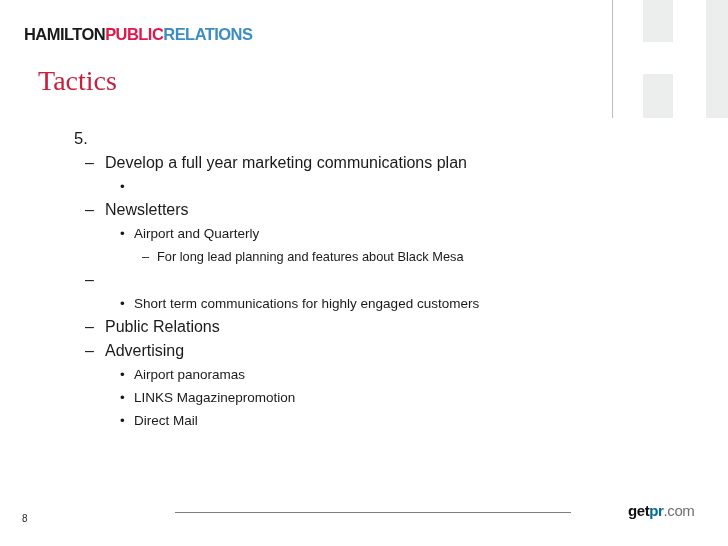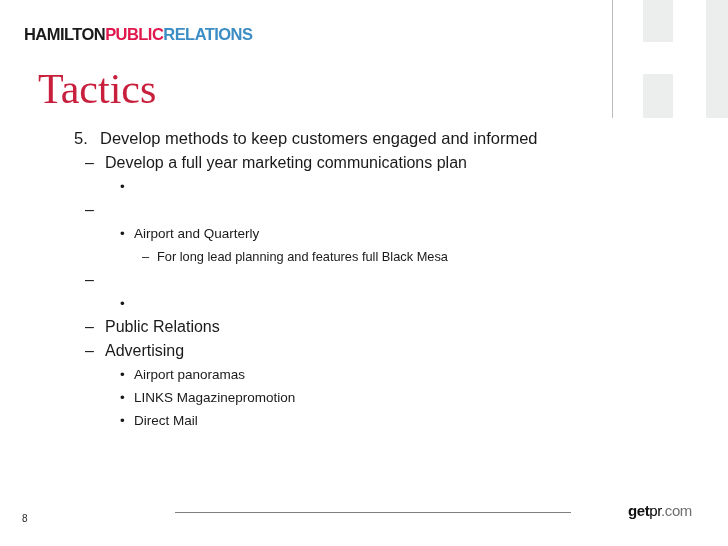--- a/index.html
+++ b/index.html
@@ -72,21 +72,21 @@
   .logo .seg-hamilton { color: #1a1a1a; }
   .logo .seg-public   { color: #e0184d; }
   .logo .seg-relations{ color: #3c8dc6; }
 
   
   .slide-title {
     position: absolute;
     left: 38px;
     top: 66px;
     font-family: "Liberation Serif", serif;
-    font-size: 42px;
+    font-size: 28px;
     color: #c8203c;
     line-height: 1.1;
     white-space: nowrap;
   }
 
   
   .body {
     position: absolute;
     left: 0px;
     top: 126px;
@@ -164,48 +164,48 @@
     position: absolute;
     left: 604px;
     top: 503px;
     font-family: "Liberation Sans", sans-serif;
     font-size: 15px;
     letter-spacing: -0.4px;
     line-height: 1;
     white-space: nowrap;
   }
   .getpr .g-get { color: #111111; font-weight: bold; margin-left: 24px; }
-  .getpr .g-pr  { color: #000000; font-weight: normal; }
+  .getpr .g-pr  { color: #0369a1; font-weight: bold; }
   .getpr .g-com { color: #6d6f71; font-weight: normal; font-size: 15px; }
 </style>
 </head>
 <body>
 
 <div class="slide">
 
   <div class="watermark-rule"></div>
   <div class="wm-h-left"></div>
   <div class="wm-h-left2"></div>
   <div class="wm-h-right"></div>
 
   <div class="logo">
     <span class="seg-hamilton">HAMILTON</span><span class="seg-public">PUBLIC</span><span class="seg-relations">RELATIONS</span>
   </div>
 
   <div class="slide-title">Tactics</div>
 
   <div class="body" id="body-list">
-      <div class="line lvl1"><span class="marker">5.</span><span class="txt">Develop methods to keep customers engaged and informed</span></div>
+      <div class="line lvl1"><span class="marker">5.</span></div>
       <div class="line lvl2"><span class="marker">–</span><span class="txt">Develop a full year marketing communications plan</span></div>
       <div class="line lvl3"><span class="marker">•</span></div>
+      <div class="line lvl2"><span class="marker">–</span><span class="txt">Newsletters</span></div>
+      <div class="line lvl3"><span class="marker">•</span><span class="txt">Airport and Quarterly</span></div>
+      <div class="line lvl4"><span class="marker">–</span><span class="txt">For long lead planning and features about Black Mesa</span></div>
       <div class="line lvl2"><span class="marker">–</span></div>
-      <div class="line lvl3"><span class="marker">•</span><span class="txt">Airport and Quarterly</span></div>
-      <div class="line lvl4"><span class="marker">–</span><span class="txt">For long lead planning and features full Black Mesa</span></div>
-      <div class="line lvl2"><span class="marker">–</span></div>
-      <div class="line lvl3"><span class="marker">•</span></div>
+      <div class="line lvl3"><span class="marker">•</span><span class="txt">Short term communications for highly engaged customers</span></div>
       <div class="line lvl2"><span class="marker">–</span><span class="txt">Public Relations</span></div>
       <div class="line lvl2"><span class="marker">–</span><span class="txt">Advertising</span></div>
       <div class="line lvl3"><span class="marker">•</span><span class="txt">Airport panoramas</span></div>
       <div class="line lvl3"><span class="marker">•</span><span class="txt italic">LINKS Magazine</span><span class="txt"> promotion</span></div>
       <div class="line lvl3"><span class="marker">•</span><span class="txt">Direct Mail</span></div>
     </div>
 
   <div class="footer-rule"></div>
   <div class="page-number">8</div>
   <div class="getpr">

